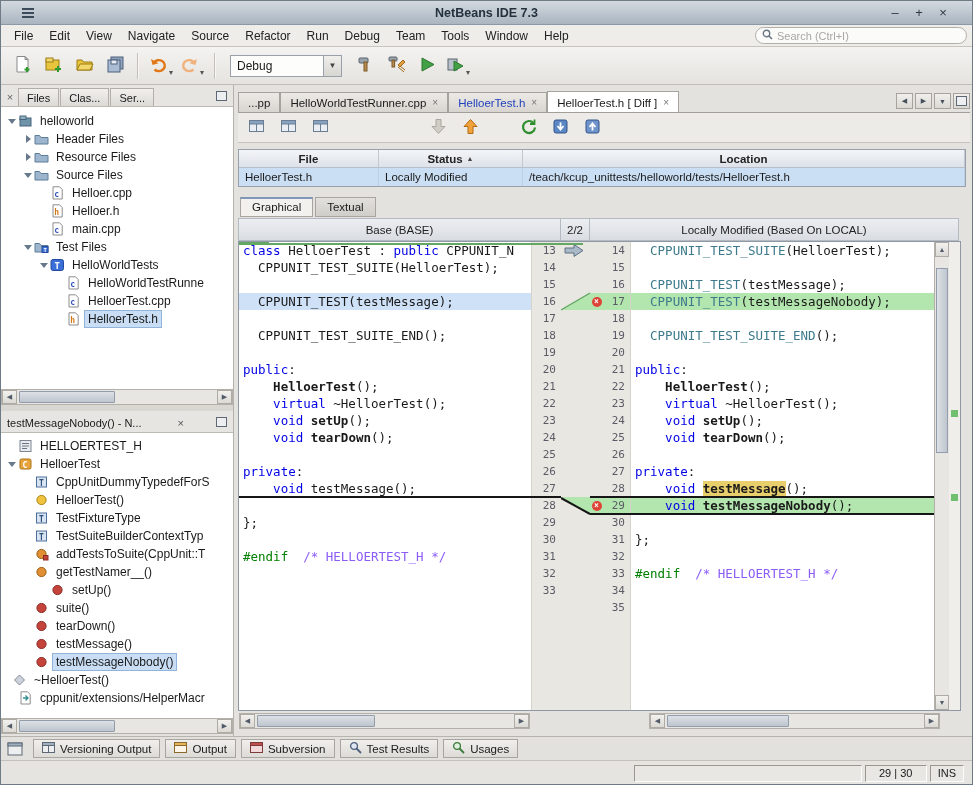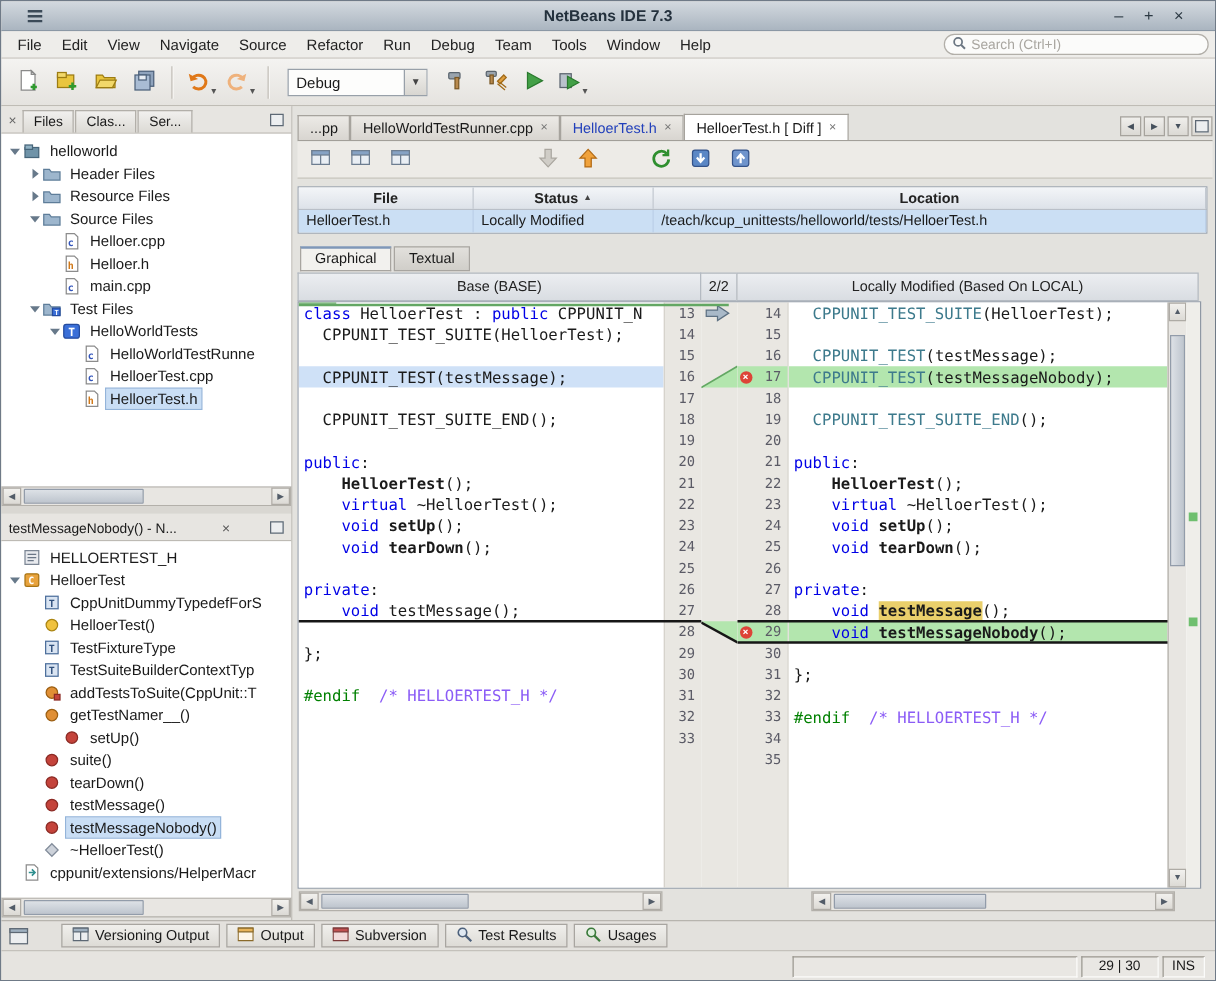--- a/index.html
+++ b/index.html
@@ -129,21 +129,21 @@
   .oline1{height:1px;background:#63a763}
   #vs-thumb{position:absolute;left:1px;right:1px;top:26px;height:185px;background:linear-gradient(90deg,#dde1e6,#bec5ce);border:1px solid #929caa}
   .vs-arr{position:absolute;left:0;width:100%;height:15px;display:flex;align-items:center;justify-content:center;font-size:7px;color:#525c68;background:linear-gradient(#f2f1ee,#dcdad5);border:1px solid #aeaba5}
   .smark{position:absolute;left:2px;width:7px;height:7px;background:#6fbf6f}
   #hscrolls{position:absolute;left:4px;top:628px;width:723px;height:16px}
   #lhscroll{position:absolute;left:1px;width:291px}
   #rhscroll{position:absolute;left:411px;width:291px}
 
   
   #bottombar{position:absolute;left:0;top:735px;width:100%;height:24px;background:#e3e1dd;border-top:1px solid #b7b4ae;
-    display:flex;align-items:center;padding-left:6px;gap:22px}
+    display:flex;align-items:center;padding-left:6px;gap:6px}
   .wgicon{width:16px;height:14px;margin-right:4px}
   .btab{height:19px;border:1px solid #a8a5a0;background:linear-gradient(#f0efec,#dddbd6);
     display:flex;align-items:center;gap:5px;padding:0 8px;font-size:11.5px;white-space:nowrap}
   .btab svg{width:13px;height:13px}
   #statusbar{position:absolute;left:0;top:759px;width:100%;height:26px;background:#e6e4e0;border-top:1px solid #c4c1bb;
     display:flex;align-items:center;justify-content:flex-end;padding:0 8px;gap:3px}
   .scell{border:1px solid;border-color:#9a978f #fbfbfa #fbfbfa #9a978f;background:#e9e7e3;height:17px;
     line-height:15px;font-size:11px;padding:0 7px;text-align:center}
   .scell.empty{width:228px}
   .scell.caret{min-width:62px}
@@ -485,21 +485,21 @@
               </svg></span>
             <span class="tlabel">testMessage()</span>
           </div>
           <div class="trow" style="padding-left: 22px;">
             <span class="handle"></span>
             <span class="ticon"><svg viewBox="0 0 15 14">
                 <circle cx="7.5" cy="7" r="4.6" fill="#c4433b" stroke="#8c2b25"></circle>
               </svg></span>
             <span class="tlabel selected">testMessageNobody()</span>
           </div>
-          <div class="trow" style="padding-left: 22px;">
+          <div class="trow" style="">
             <span class="handle"></span>
             <span class="ticon"><svg viewBox="0 0 15 14">
                 <polygon points="7.5,2 12.5,7 7.5,12 2.5,7" fill="#cdd2da" stroke="#828c9a"></polygon>
               </svg></span>
             <span class="tlabel">~HelloerTest()</span>
           </div>
           <div class="trow" style="padding-left: 6px;">
             <span class="handle"></span>
             <span class="ticon"><svg viewBox="0 0 15 14">
                 <path d="M3 0.8 h6.5 l2.7 2.7 V13 H3z" fill="#fff" stroke="#8c8c8c"></path>

